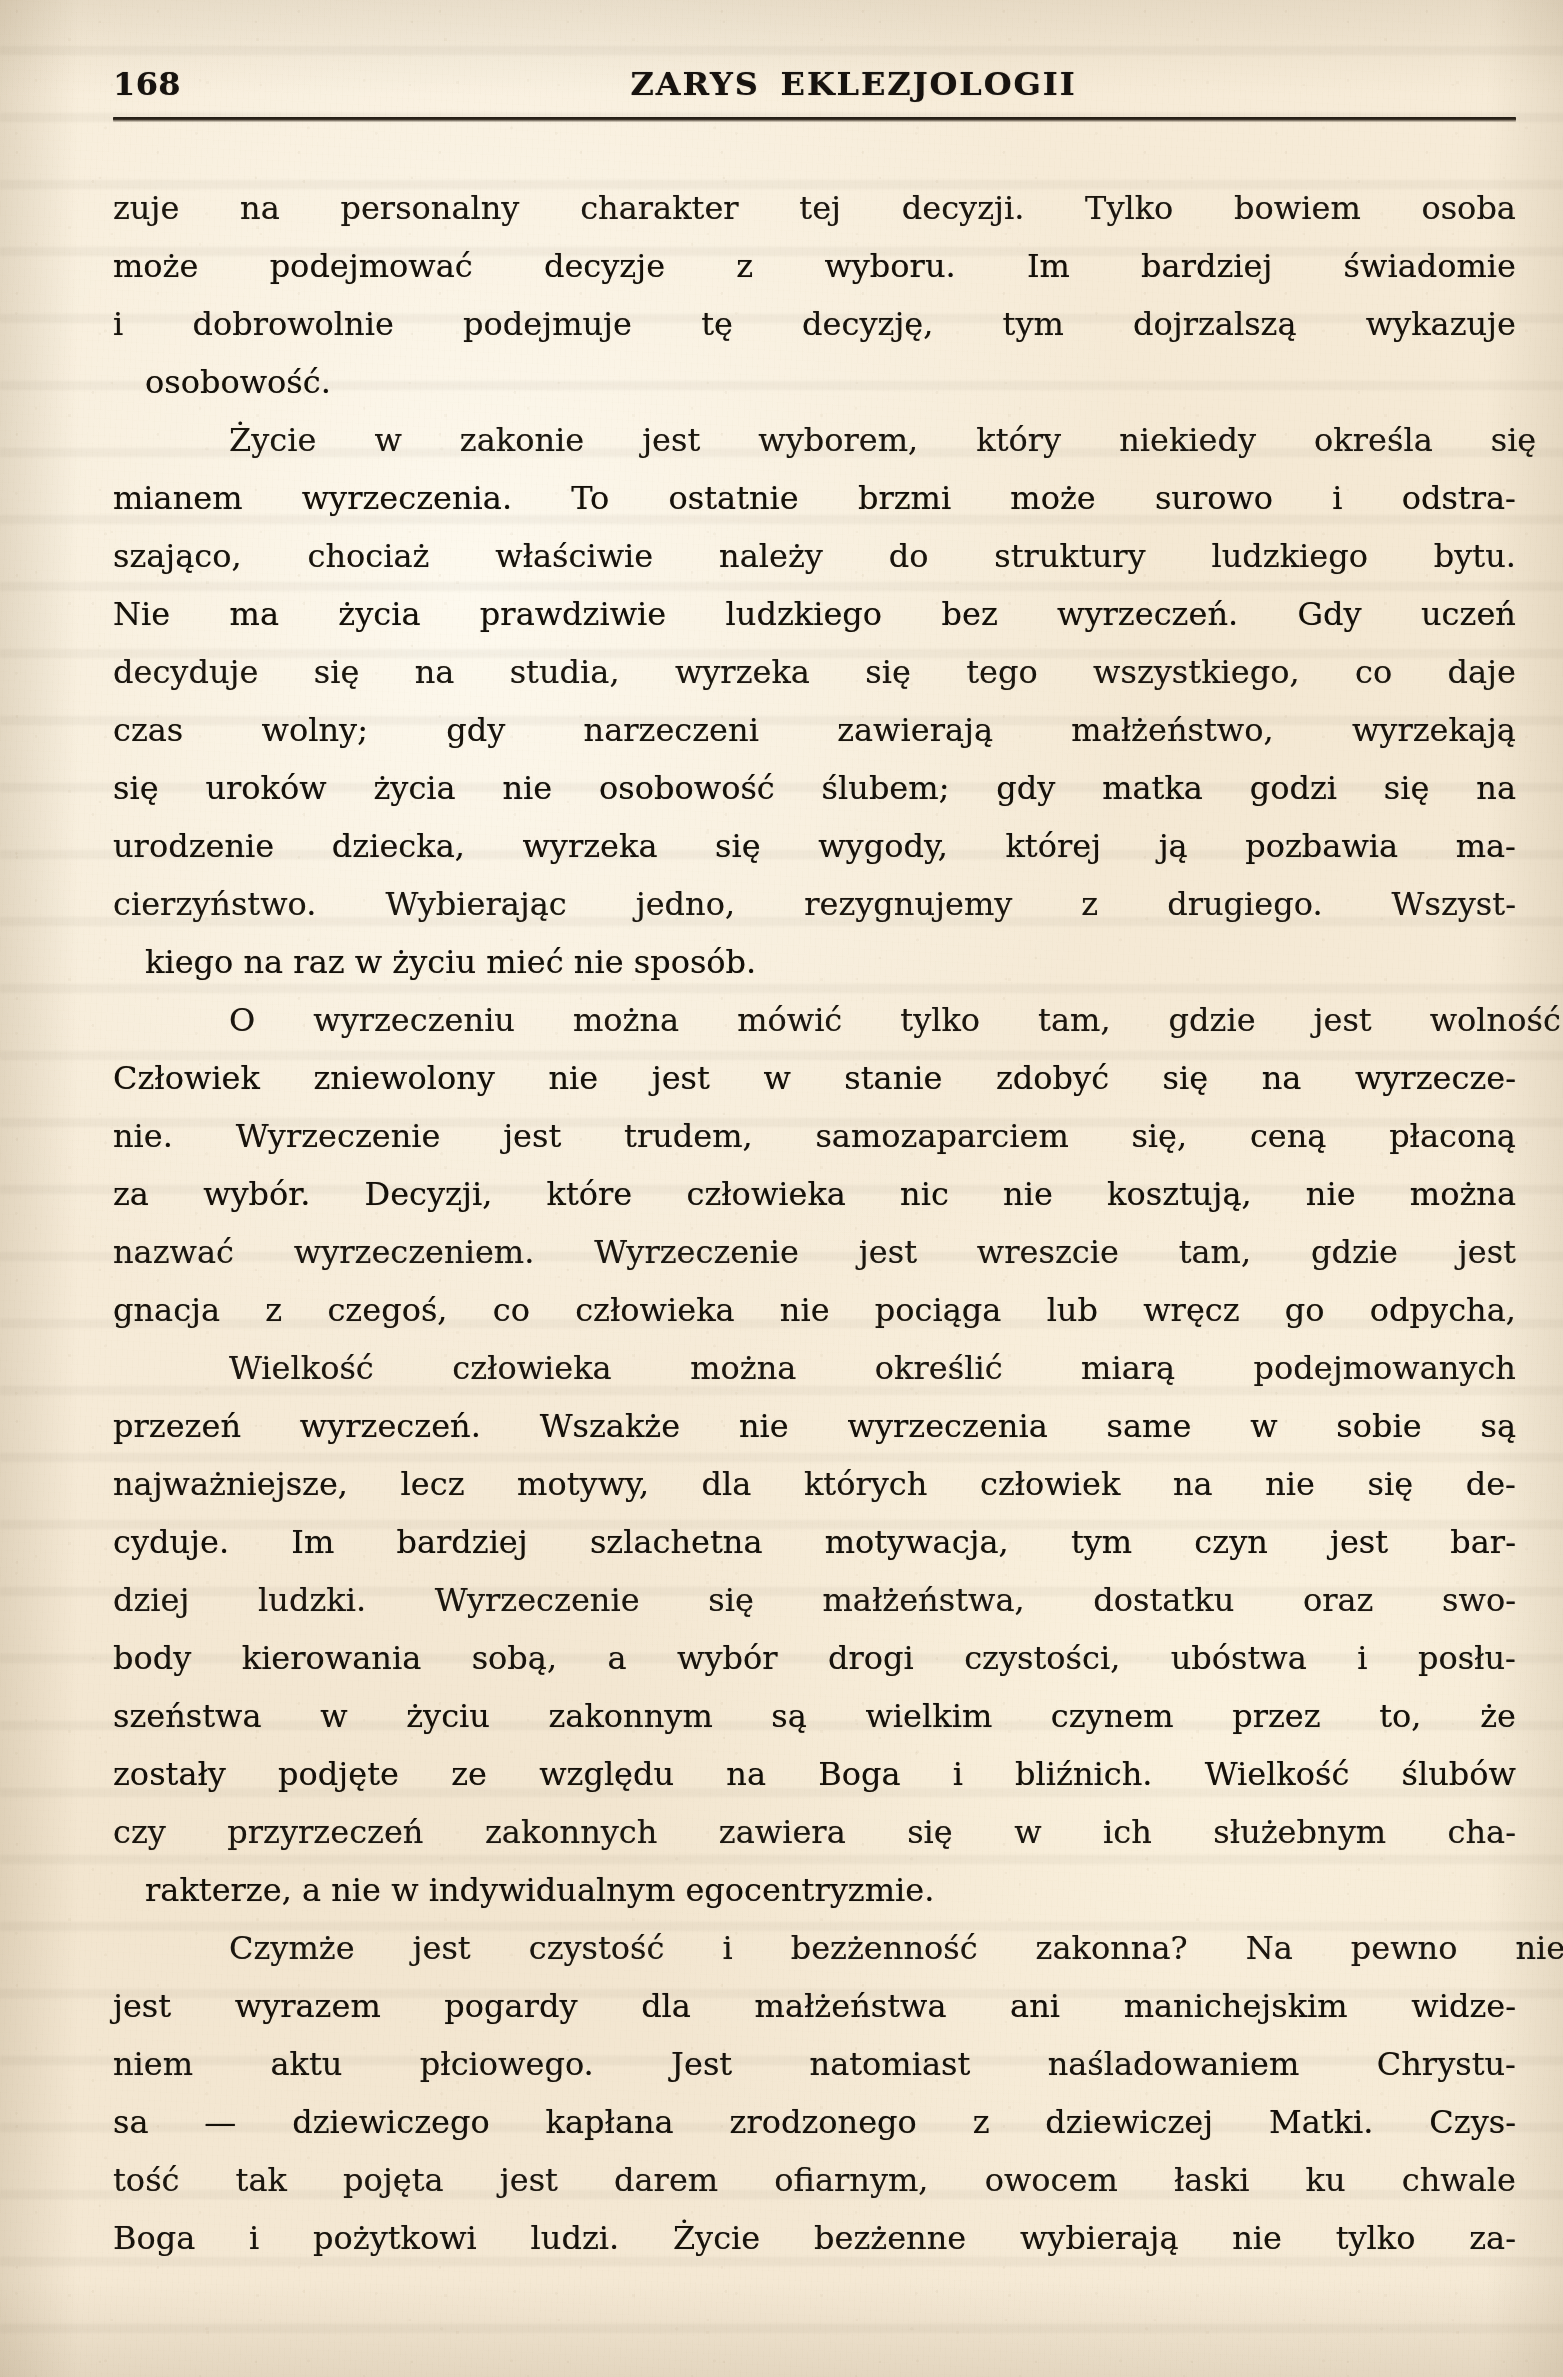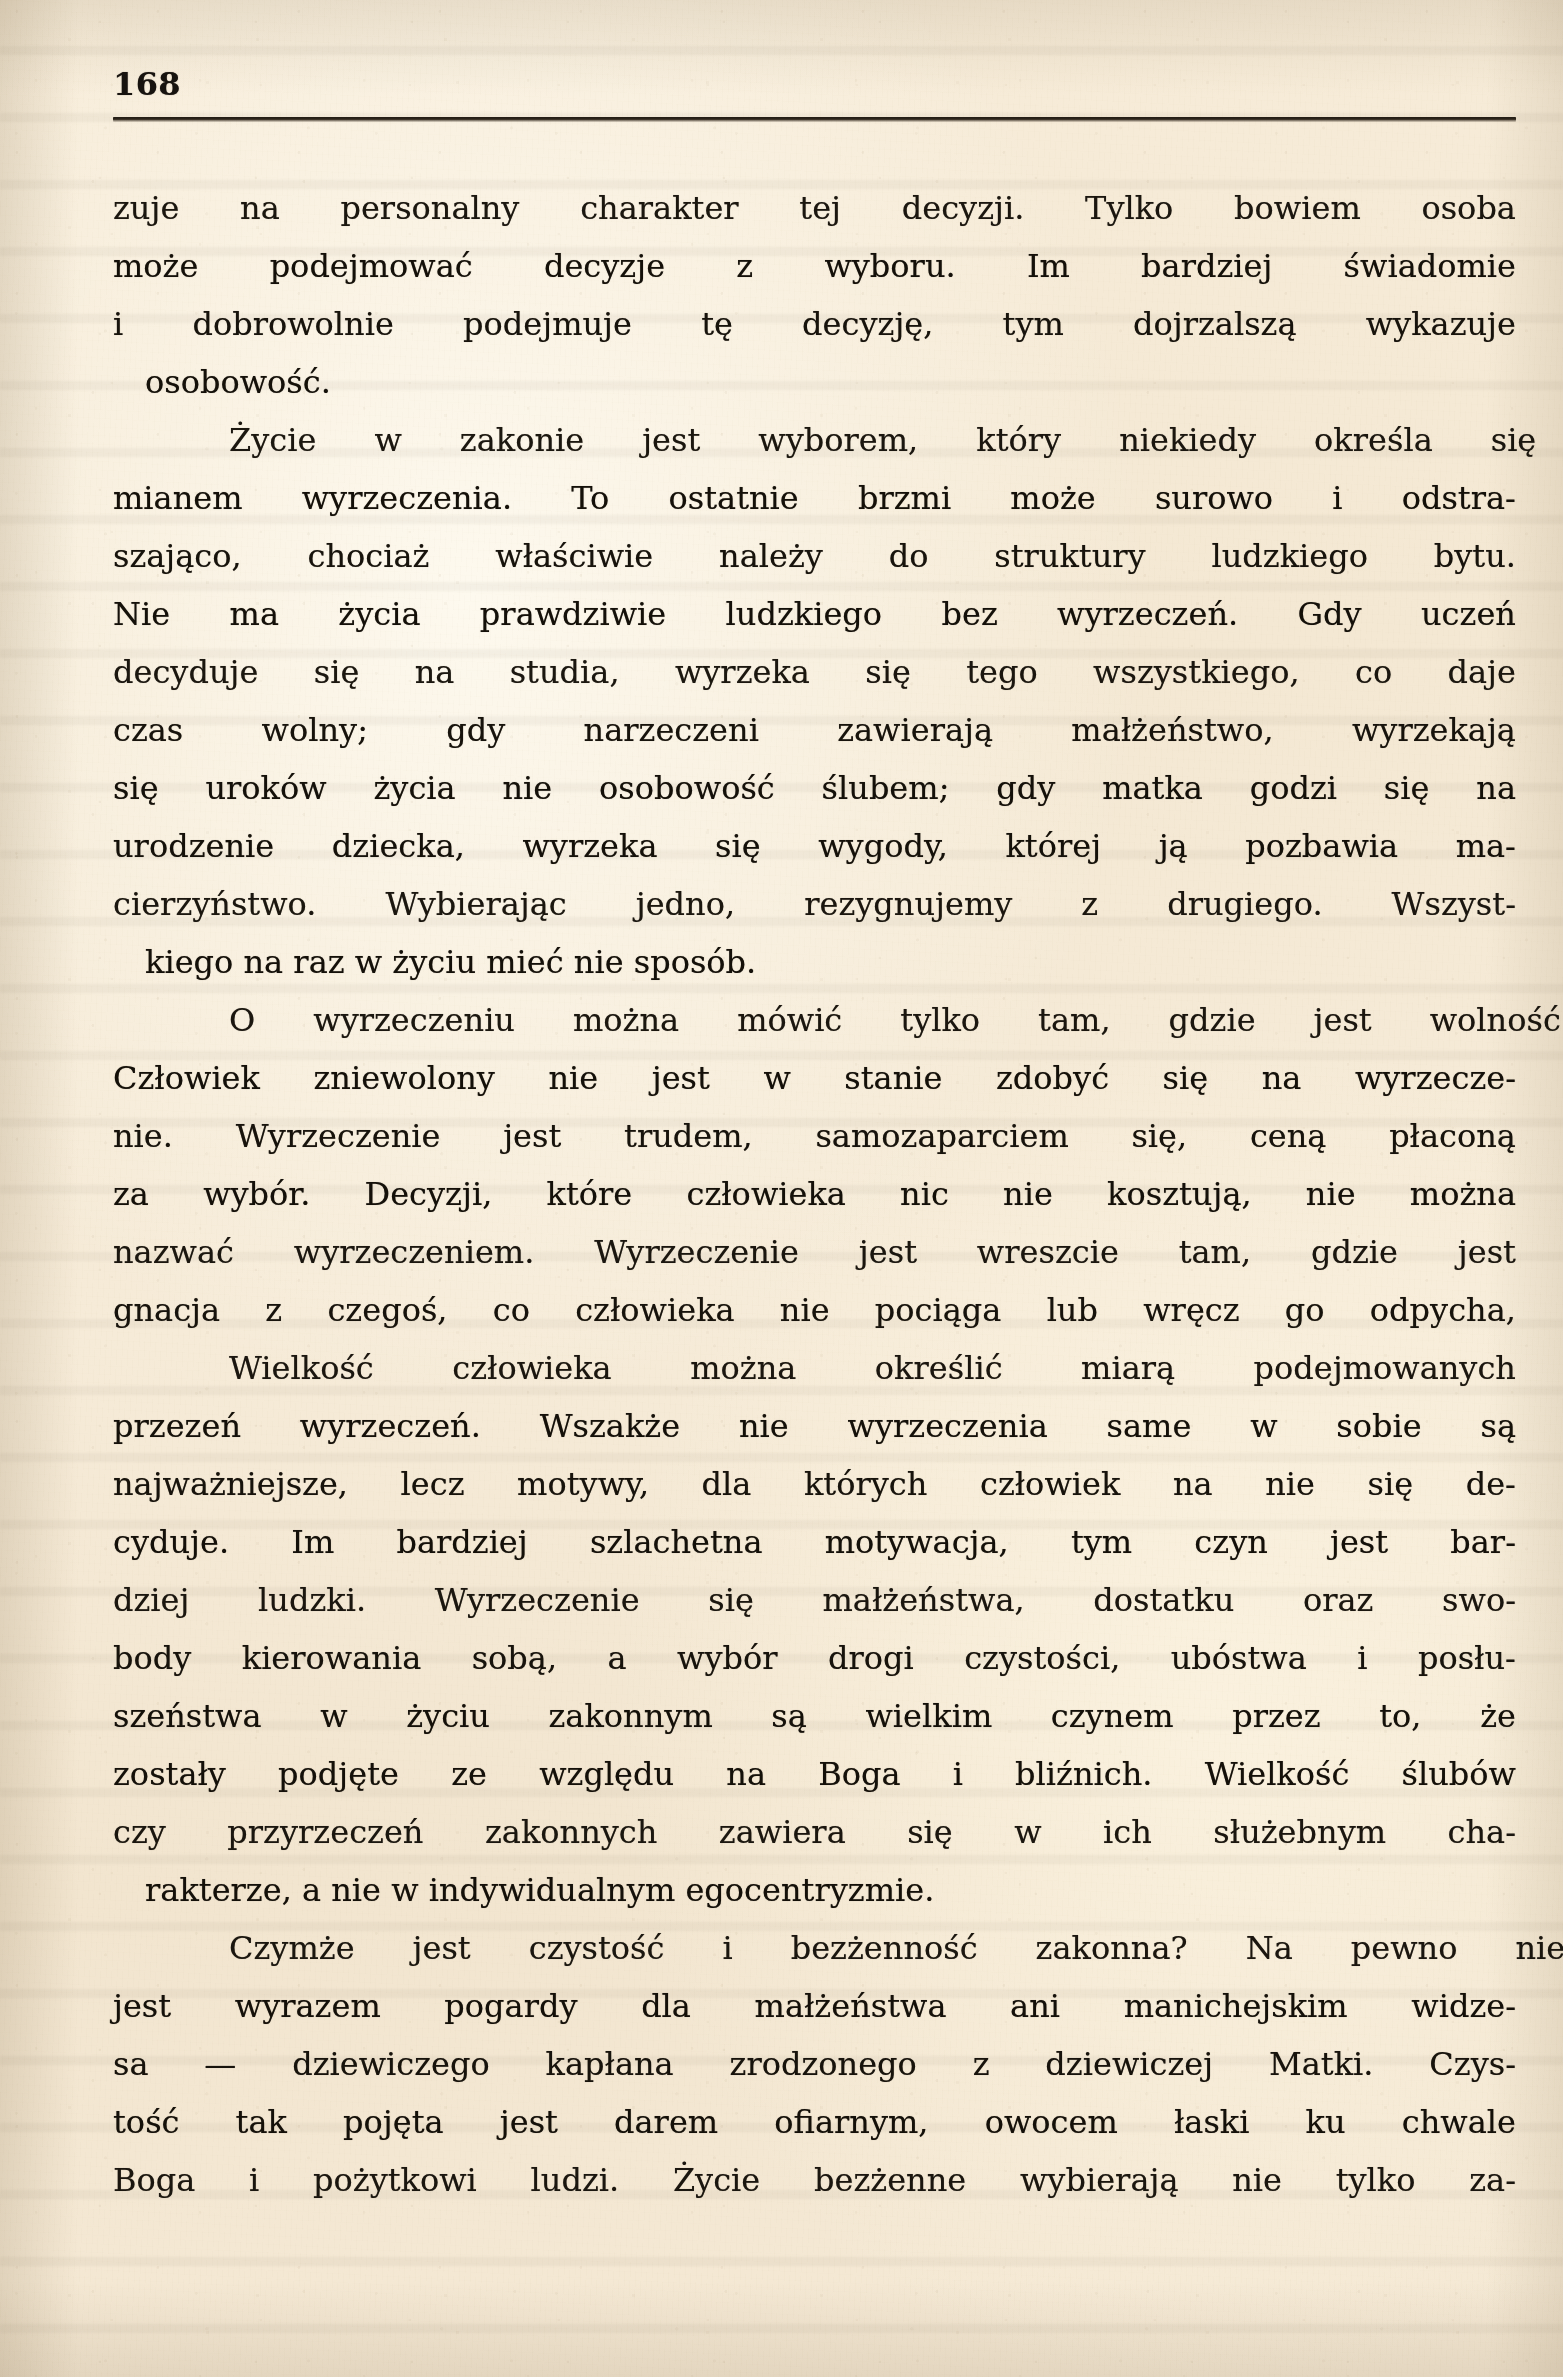--- a/index.html
+++ b/index.html
@@ -153,20 +153,21 @@
 
 <div class="page">
   <div class="grain"></div>
   <div class="grain2"></div>
   <div class="bleed"></div>
 
   <div class="content">
 
     <header class="page-head">
       <div class="folio">168</div>
+      <div class="running-title">ZARYS EKLEZJOLOGII</div>
     </header>
 
     <div class="head-rule"></div>
 
     <main class="body-text" id="body-text">
         <p class="para">
           <span class="line j"><span>zuje</span><span>na</span><span>personalny</span><span>charakter</span><span>tej</span><span>decyzji.</span><span>Tylko</span><span>bowiem</span><span>osoba</span></span>
           <span class="line j"><span>może</span><span>podejmować</span><span>decyzje</span><span>z</span><span>wyboru.</span><span>Im</span><span>bardziej</span><span>świadomie</span></span>
           <span class="line j"><span>i</span><span>dobrowolnie</span><span>podejmuje</span><span>tę</span><span>decyzję,</span><span>tym</span><span>dojrzalszą</span><span>wykazuje</span></span>
           <span class="line last">osobowość.</span>
@@ -199,20 +200,21 @@
           <span class="line j"><span>dziej</span><span>ludzki.</span><span>Wyrzeczenie</span><span>się</span><span>małżeństwa,</span><span>dostatku</span><span>oraz</span><span>swo-</span></span>
           <span class="line j"><span>body</span><span>kierowania</span><span>sobą,</span><span>a</span><span>wybór</span><span>drogi</span><span>czystości,</span><span>ubóstwa</span><span>i</span><span>posłu-</span></span>
           <span class="line j"><span>szeństwa</span><span>w</span><span>życiu</span><span>zakonnym</span><span>są</span><span>wielkim</span><span>czynem</span><span>przez</span><span>to,</span><span>że</span></span>
           <span class="line j"><span>zostały</span><span>podjęte</span><span>ze</span><span>względu</span><span>na</span><span>Boga</span><span>i</span><span>bliźnich.</span><span>Wielkość</span><span>ślubów</span></span>
           <span class="line j"><span>czy</span><span>przyrzeczeń</span><span>zakonnych</span><span>zawiera</span><span>się</span><span>w</span><span>ich</span><span>służebnym</span><span>cha-</span></span>
           <span class="line last">rakterze, a nie w indywidualnym egocentryzmie.</span>
         </p>
         <p class="para">
           <span class="line j indent"><span>Czymże</span><span>jest</span><span>czystość</span><span>i</span><span>bezżenność</span><span>zakonna?</span><span>Na</span><span>pewno</span><span>nie</span></span>
           <span class="line j"><span>jest</span><span>wyrazem</span><span>pogardy</span><span>dla</span><span>małżeństwa</span><span>ani</span><span>manichejskim</span><span>widze-</span></span>
+          <span class="line j"><span>niem</span><span>aktu</span><span>płciowego.</span><span>Jest</span><span>natomiast</span><span>naśladowaniem</span><span>Chrystu-</span></span>
           <span class="line j"><span>sa</span><span>—</span><span>dziewiczego</span><span>kapłana</span><span>zrodzonego</span><span>z</span><span>dziewiczej</span><span>Matki.</span><span>Czys-</span></span>
           <span class="line j"><span>tość</span><span>tak</span><span>pojęta</span><span>jest</span><span>darem</span><span>ofiarnym,</span><span>owocem</span><span>łaski</span><span>ku</span><span>chwale</span></span>
           <span class="line j"><span>Boga</span><span>i</span><span>pożytkowi</span><span>ludzi.</span><span>Życie</span><span>bezżenne</span><span>wybierają</span><span>nie</span><span>tylko</span><span>za-</span></span>
         </p>
       </main>
 
   </div>
 
   <div class="vignette"></div>
 </div>

